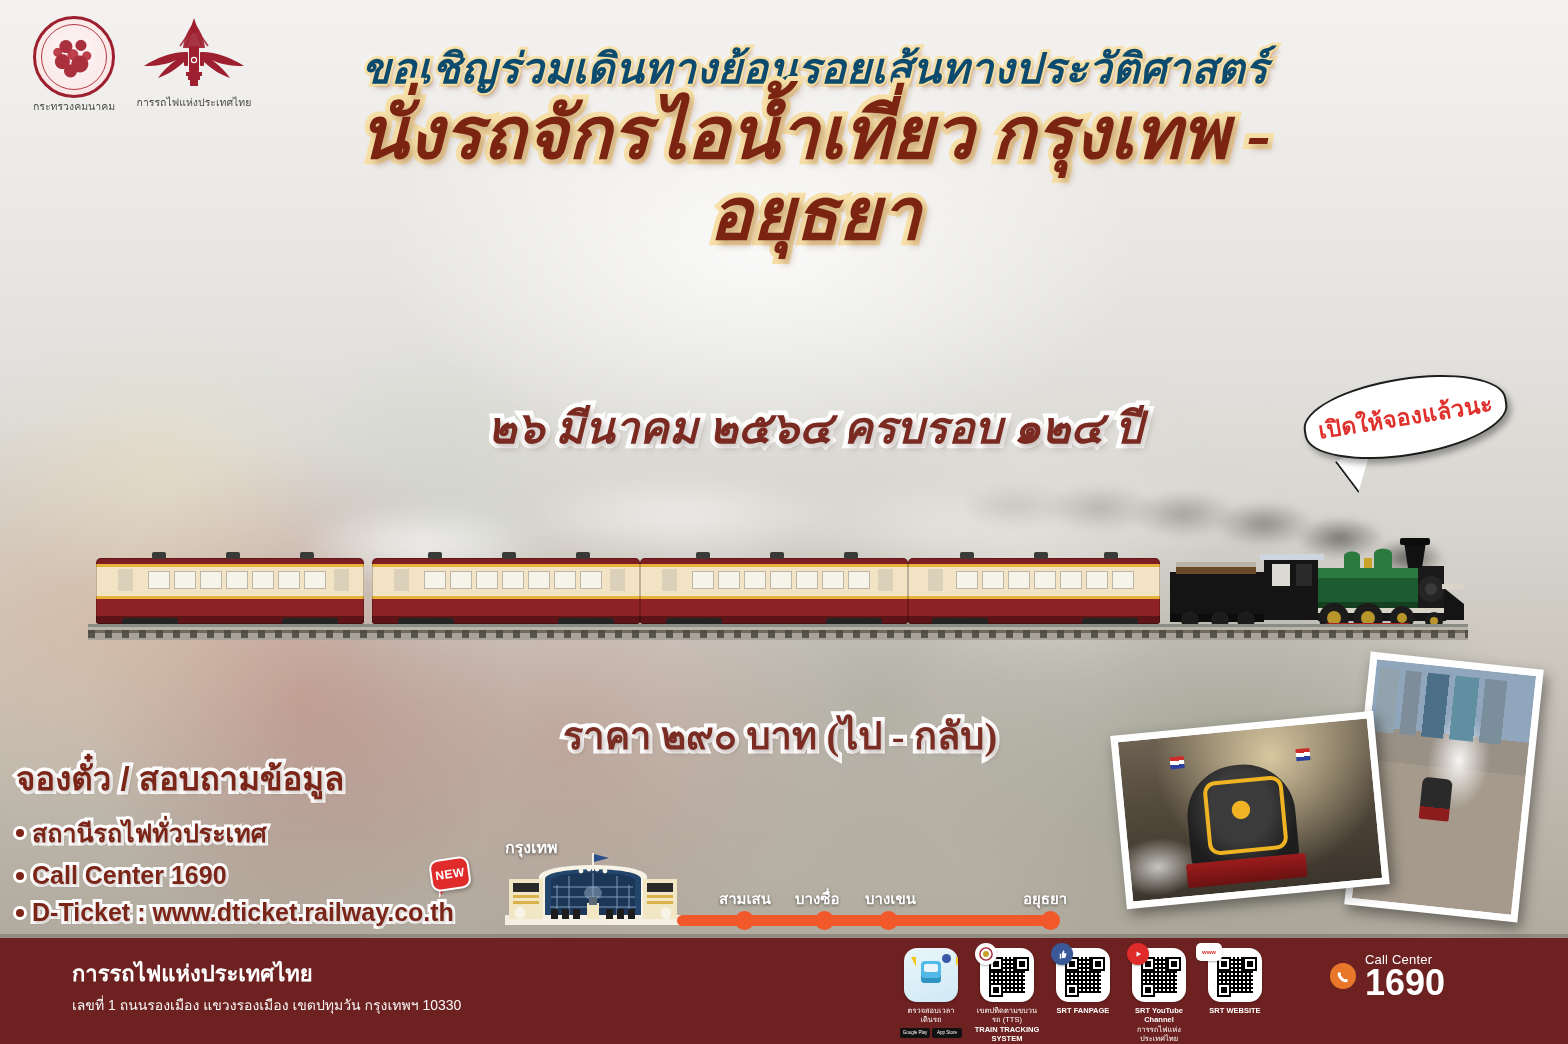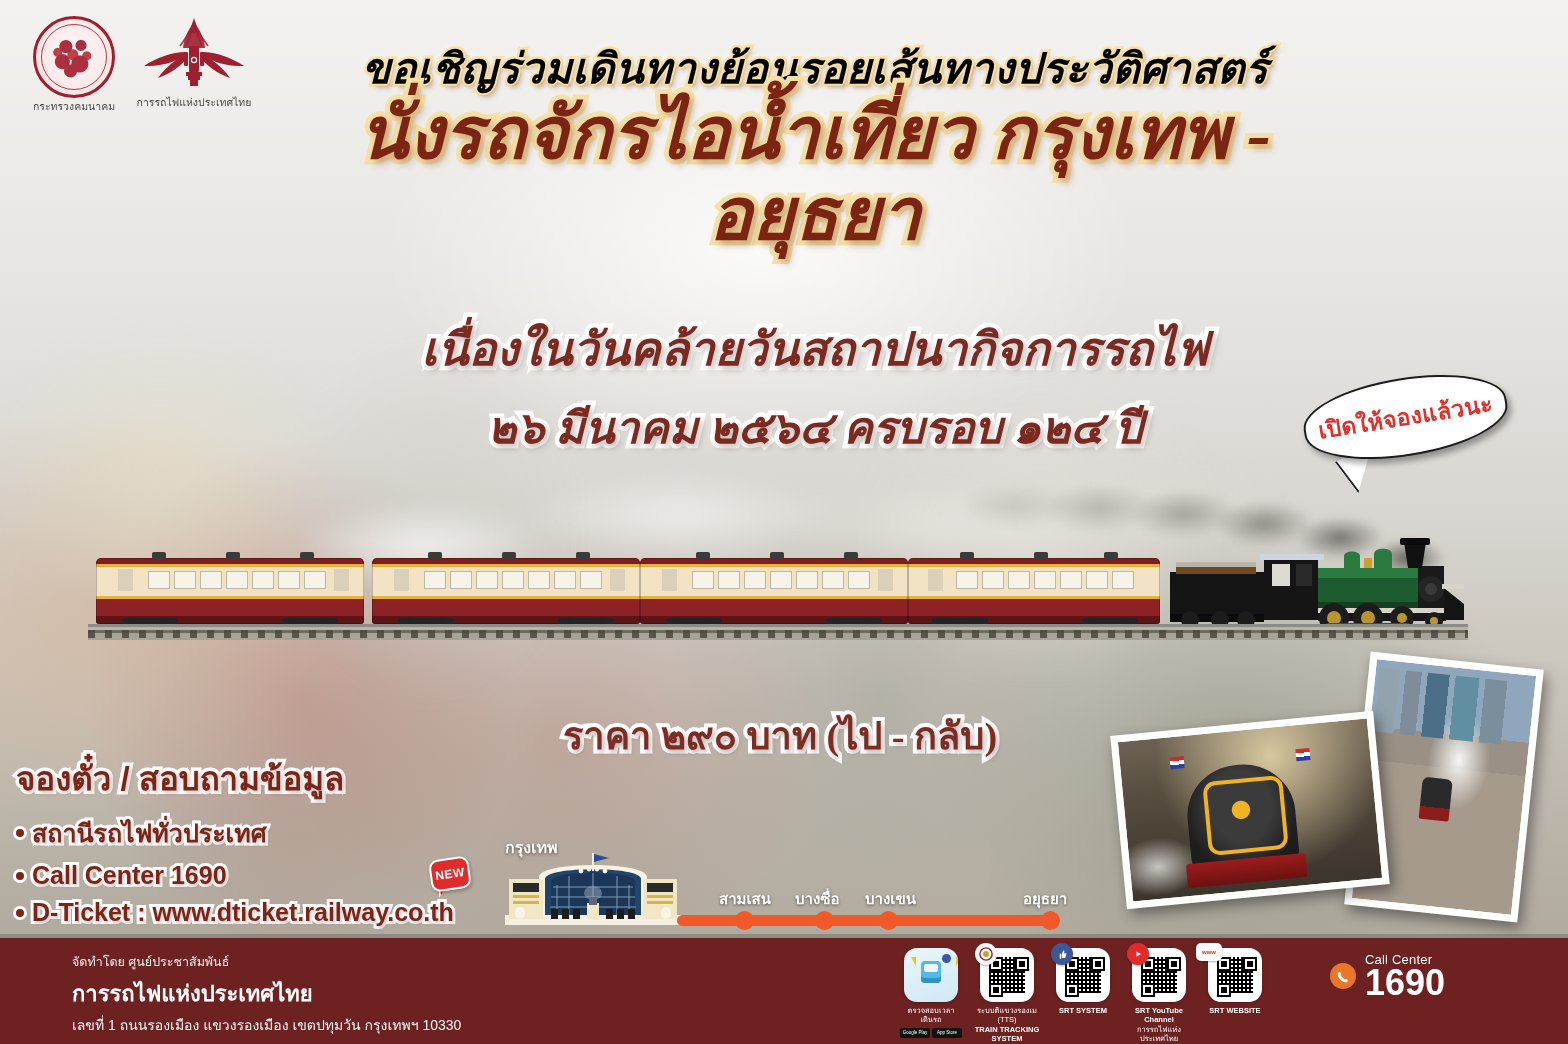--- a/index.html
+++ b/index.html
@@ -61,21 +61,21 @@
     opacity:.92;}
   .garuda{width:108px;height:78px;margin:0 auto;position:relative;}
   .garuda svg{display:block}
   .logo-cap{font-size:10.5px;color:#4b4b4b;white-space:nowrap;}
 
   
   .headline{position:absolute;left:255px;top:46px;width:1120px;text-align:center;}
   .h-line1{
     font-family:"Liberation Serif","DejaVu Serif",serif;
     font-size:42px;font-weight:700;font-style:italic;letter-spacing:.5px;
-    color:#000000;line-height:1.1;
+    color:#0c4a6e;line-height:1.1;
     text-shadow:
       -2px 0 0 #f6e0a8, 2px 0 0 #f6e0a8, 0 -2px 0 #f6e0a8, 0 2px 0 #f6e0a8,
       -3px -3px 6px rgba(255,255,255,.55), 3px 4px 5px rgba(110,40,20,.35);
     -webkit-text-stroke:6px #f6e0a8;paint-order:stroke fill;
   }
   .h-line2{
     font-family:"Liberation Serif","DejaVu Serif",serif;
     font-size:72px;font-weight:700;font-style:italic;
     color:#7b2412;line-height:1.12;margin-top:2px;
     -webkit-text-stroke:10px #f6e0a8;paint-order:stroke fill;
@@ -322,21 +322,20 @@
         </svg>
       </div>
       <div class="logo-cap">การรถไฟแห่งประเทศไทย</div>
     </div>
   </div>
 
   <div class="headline">
     <div class="h-line1">ขอเชิญร่วมเดินทางย้อนรอยเส้นทางประวัติศาสตร์</div>
     <div class="h-line2">นั่งรถจักรไอน้ำเที่ยว กรุงเทพ - อยุธยา</div>
   </div>
-  <div class="sub1">เนื่องในวันคล้ายวันสถาปนากิจการรถไฟ</div>
   <div class="sub2">๒๖ มีนาคม ๒๕๖๔  ครบรอบ ๑๒๔ ปี</div>
 
   <div class="bubble">
     <div class="bubble-tail"></div>
     <div class="bubble-body">
       <span class="bubble-text">เปิดให้จองแล้วนะ</span>
     </div>
   </div>
 
   <div class="train">
@@ -582,21 +581,20 @@
         <div class="ph-a-flag2"></div>
       <div class="ph-a-loco"></div>
       <div class="ph-a-ring"></div>
       <div class="ph-a-emb"></div>
       <div class="ph-a-buffer"></div>
     </div>
   </div>
 
   <div class="footer">
     <div class="f-left">
-      <div class="f-made">จัดทำโดย  ศูนย์ประชาสัมพันธ์</div>
       <div class="f-org">การรถไฟแห่งประเทศไทย</div>
       <div class="f-addr">เลขที่ 1 ถนนรองเมือง แขวงรองเมือง เขตปทุมวัน กรุงเทพฯ 10330</div>
     </div>
   </div>
 
   <div class="qr-row">
     <div class="qr-item">
       <div class="app-card">
         <div class="app-v"></div>
           <div class="app-train">
@@ -628,21 +626,21 @@
             <i></i>
           </div>
         <div class="qr-badge">
           <svg viewBox="0 0 16 16" width="14" height="14">
               <circle cx="8" cy="8" r="7" fill="none" stroke="#9e1f2f" stroke-width="1.6"></circle>
               <circle cx="8" cy="8" r="3.4" fill="#c6a227"></circle>
             </svg>
         </div>
       </div>
       <div class="qr-cap">
-        <span>ระบบติแขวงรองเม (TTS)</span>
+        <span>เขตปทิดตามขบวนรถ (TTS)</span>
         <b>TRAIN TRACKING SYSTEM</b>
       </div>
     </div>
 
     <div class="qr-item">
       <div class="qr-card">
         <div class="qr-img"></div>
         <div class="qr-fm" style="left:9px;top:9px">
             <i></i>
           </div>
@@ -652,21 +650,21 @@
         <div class="qr-fm" style="left:9px;top:35px">
             <i></i>
           </div>
         <div class="qr-badge" style="background:#3b5998">
           <svg viewBox="0 0 16 16" width="11" height="11">
               <path d="M6 14V7H4V14zM7 7l2-5c1.4 0 2 .8 1.6 2L10.2 6h2.4c.9 0 1.4.8 1.1 1.6l-1.3 4.4c-.2.7-.8 1-1.5 1H7z" fill="#fff"></path>
             </svg>
         </div>
       </div>
       <div class="qr-cap">
-        <b>SRT SYSTEM</b>
+        <b>SRT FANPAGE</b>
       </div>
     </div>
 
     <div class="qr-item">
       <div class="qr-card">
         <div class="qr-img"></div>
         <div class="qr-fm" style="left:9px;top:9px">
             <i></i>
           </div>
         <div class="qr-fm" style="left:35px;top:9px">

